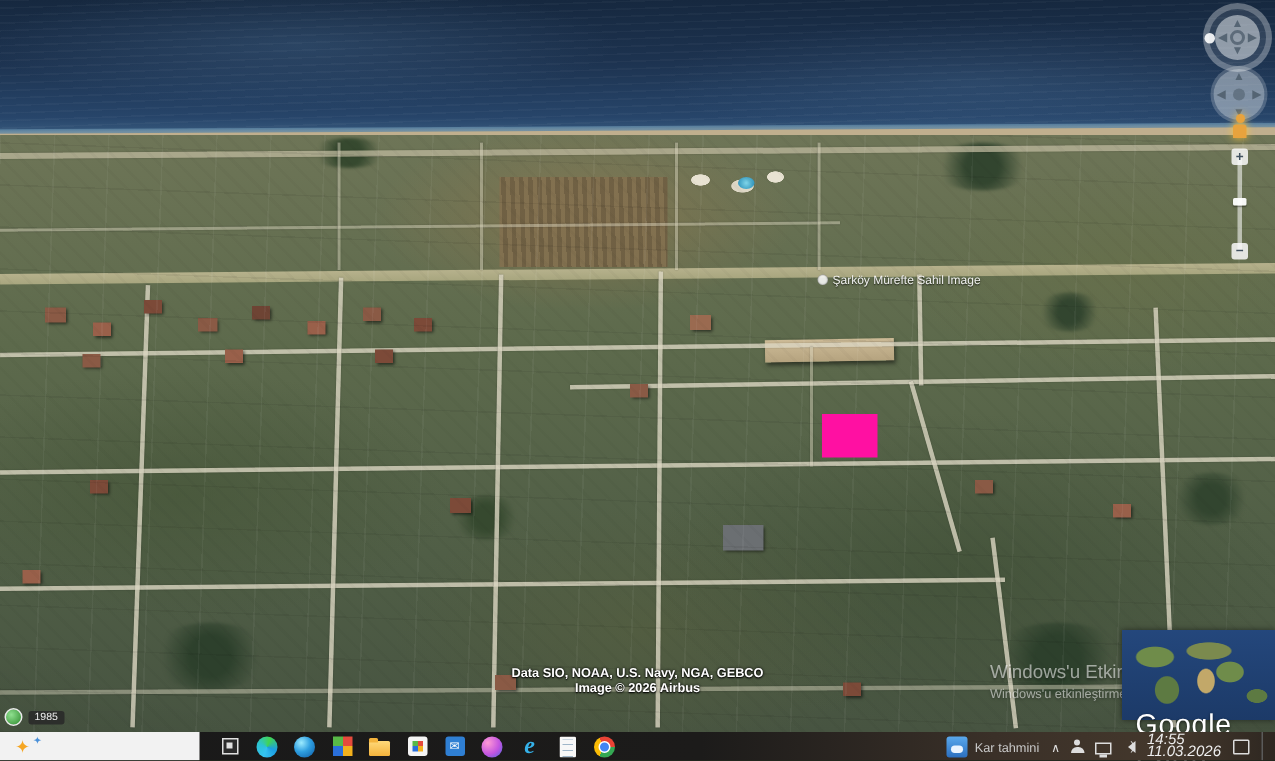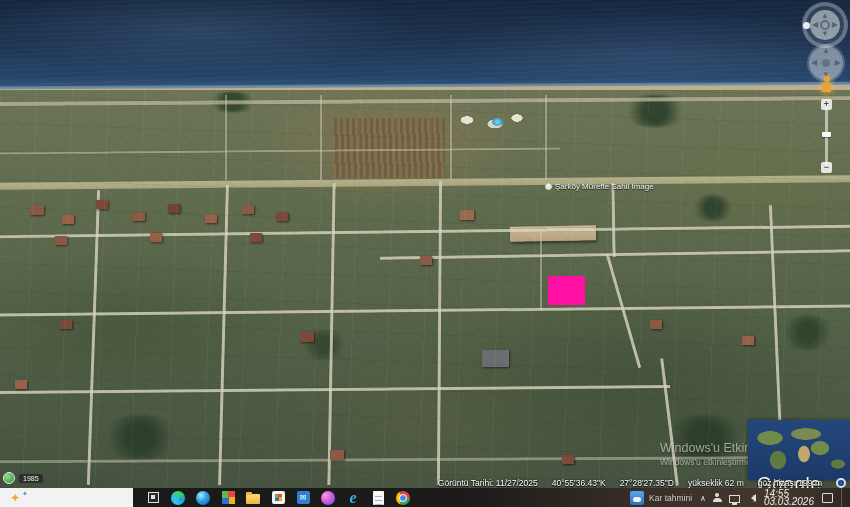--- a/index.html
+++ b/index.html
@@ -205,41 +205,37 @@
   <div class="parcel-grain"></div>
   <div class="vignette"></div>
 
   <div class="place-label">
     <span class="poi-dot"></span>
     <span>Şarköy Mürefte Sahil Image</span>
   </div>
 
   <div class="parcel-highlight" style="background: rgb(255, 16, 162);"></div>
 
+  <div class="attribution">
+    <div>Data SIO, NOAA, U.S. Navy, NGA, GEBCO</div>
+    <div>Image © 2026 Airbus</div>
+  </div>
   <div class="win-activate">
     <div class="l1">Windows'u Etkinleştir</div>
     <div class="l2">Windows'u etkinleştirmek için Ayarlar'a gidin.</div>
   </div>
 
   <div class="inset-map"></div>
   <div class="ge-logo">Google Earth</div>
 
   <div class="history-chip">
     <span class="history-clock"></span>
     <span class="history-year">1985</span>
   </div>
 
-  <div class="status-bar">
-    <span>Görüntü Tarihi: 11/27/2025</span>
-    <span>40°55'36.43"K</span>
-    <span>27°28'27.35"D</span>
-    <span>yükseklik  62 m</span>
-    <span>göz hizası  199 m</span>
-    <span class="status-orb"></span>
-  </div>
 
   <div class="look-ring">
     <div class="look-inner">
       <span class="ring-arrow" style="left:50%;top:2px;transform:translateX(-50%);">▲</span>
       <span class="ring-arrow" style="left:50%;bottom:2px;transform:translateX(-50%);">▼</span>
       <span class="ring-arrow" style="left:2px;top:50%;transform:translateY(-50%);">◀</span>
       <span class="ring-arrow" style="right:2px;top:50%;transform:translateY(-50%);">▶</span>
       <span class="ring-eye"></span>
     </div>
     <span class="n-knob"></span>
@@ -310,20 +306,20 @@
         <span class="weather-label">Kar tahmini</span>
       </div>
       <div class="tray">
         <span class="chev">∧</span>
         <span class="ppl"></span>
         <span class="net"></span>
         <span class="vol"></span>
       </div>
       <div class="clock">
         <div>14:55</div>
-        <div>03.03.2026</div>
+        <div>11.03.2026</div>
       </div>
       <div class="action-ctr"></div>
       <div class="show-desktop"></div>
     </div>
   </div>
 
 </div>
 
 </body></html>

